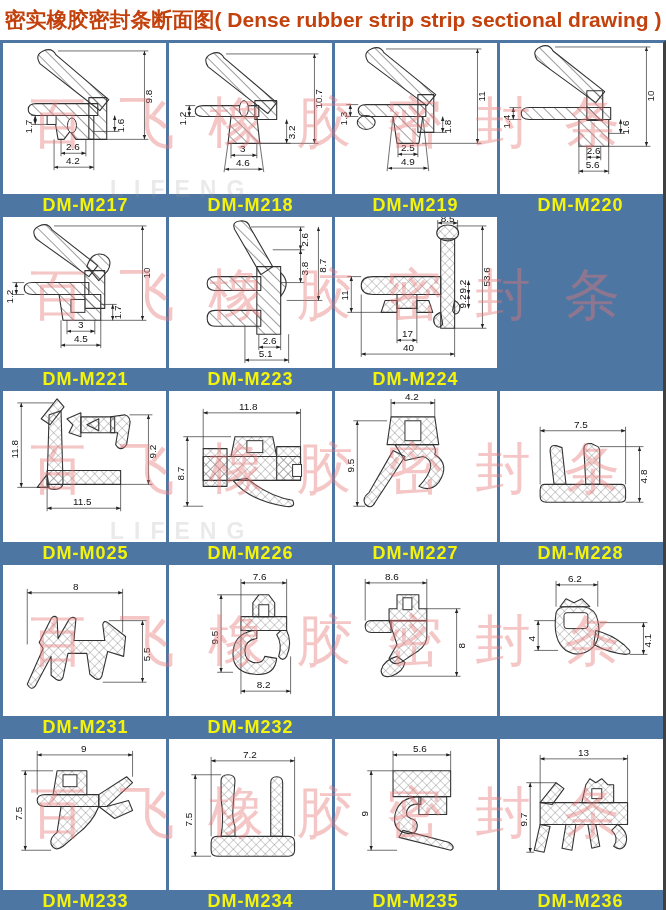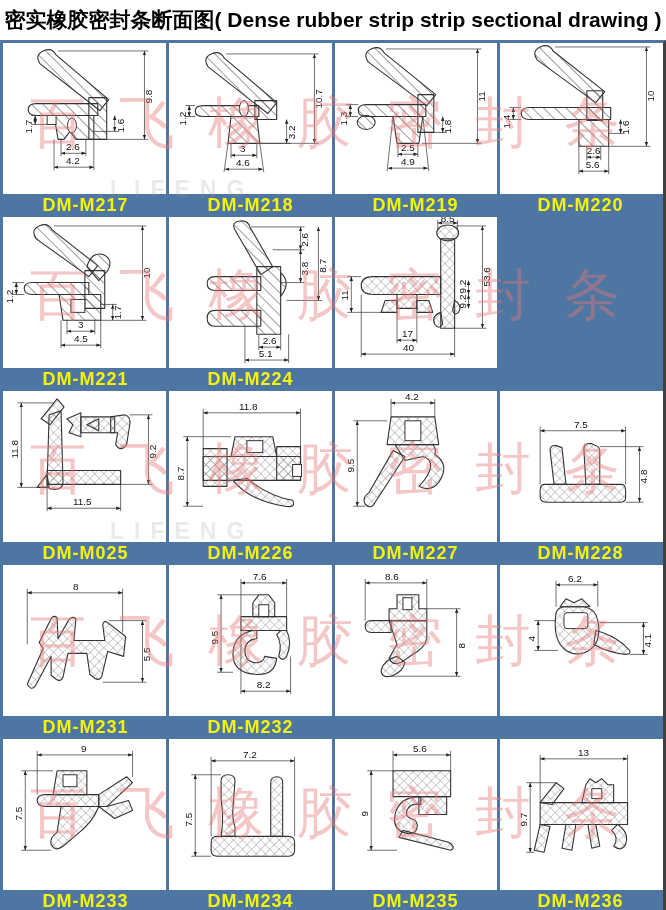--- a/index.html
+++ b/index.html
@@ -1,17 +1,17 @@
 <!DOCTYPE html>
 <html><head>
 <meta charset="utf-8">
 <style>
 * { margin:0; padding:0; box-sizing:border-box; }
 body { width:666px; height:910px; background:#fff; font-family:"Liberation Sans",sans-serif; position:relative; overflow:hidden; }
-.title { height:40px; display:flex; align-items:center; justify-content:center; font-weight:bold; font-size:21px; color:#000000; white-space:nowrap; }
+.title { height:40px; display:flex; align-items:center; justify-content:center; font-weight:bold; font-size:21px; color:#c2410c; white-space:nowrap; }
 .grid { position:absolute; top:40px; left:0; width:666px; height:870px; background:#4d76a2; border-left:3px solid #4d76a2; border-right:3px solid #404040; border-top:3px solid #4d76a2; }
 .band { position:relative; }
 .cells { display:grid; grid-template-columns:repeat(4,1fr); column-gap:3px; height:151px; background:#4d76a2; }
 .cell { background:#fff; position:relative; overflow:hidden; }
 .cell svg { width:100%; height:100%; display:block; }
 .bar { height:23px; background:#4d76a2; display:grid; grid-template-columns:repeat(4,1fr); align-items:center; }
 .bar div { text-align:center; color:#f4f40a; font-weight:bold; font-size:18px; letter-spacing:1px; }
 .ol { fill:url(#h1); stroke:#333; stroke-width:1.1; stroke-linejoin:round; }
 .ox { fill:url(#x1); stroke:#333; stroke-width:1.1; stroke-linejoin:round; }
 .wh { fill:#fff; stroke:#333; stroke-width:1; }
@@ -266,20 +266,21 @@
           <text class="d" x="67" y="121">17</text>
           <line class="ext" x1="26" y1="78" x2="26" y2="141"></line>
             <line class="ext" x1="120" y1="112" x2="120" y2="141"></line>
           <line class="dim" x1="26" y1="138" x2="120" y2="138" marker-start="url(#ar)" marker-end="url(#ar)"></line>
           <text class="d" x="68" y="135">40</text>
         </svg>
       </div>
     </div>
     <div class="bar">
       <div>DM-M221</div>
+      <div>DM-M223</div>
       <div>DM-M224</div>
     </div>
   </div>
 
   <div class="band">
     <div class="cells">
       <div class="cell">
         <svg viewBox="0 0 163 152">
           <path class="ox" d="M46,24 L58,20 L60,92 Q60,99 51,99 Q43,99 44,92 Z"></path>
           <polygon class="ox" points="38,28 54,8 61,16 47,34"></polygon>

